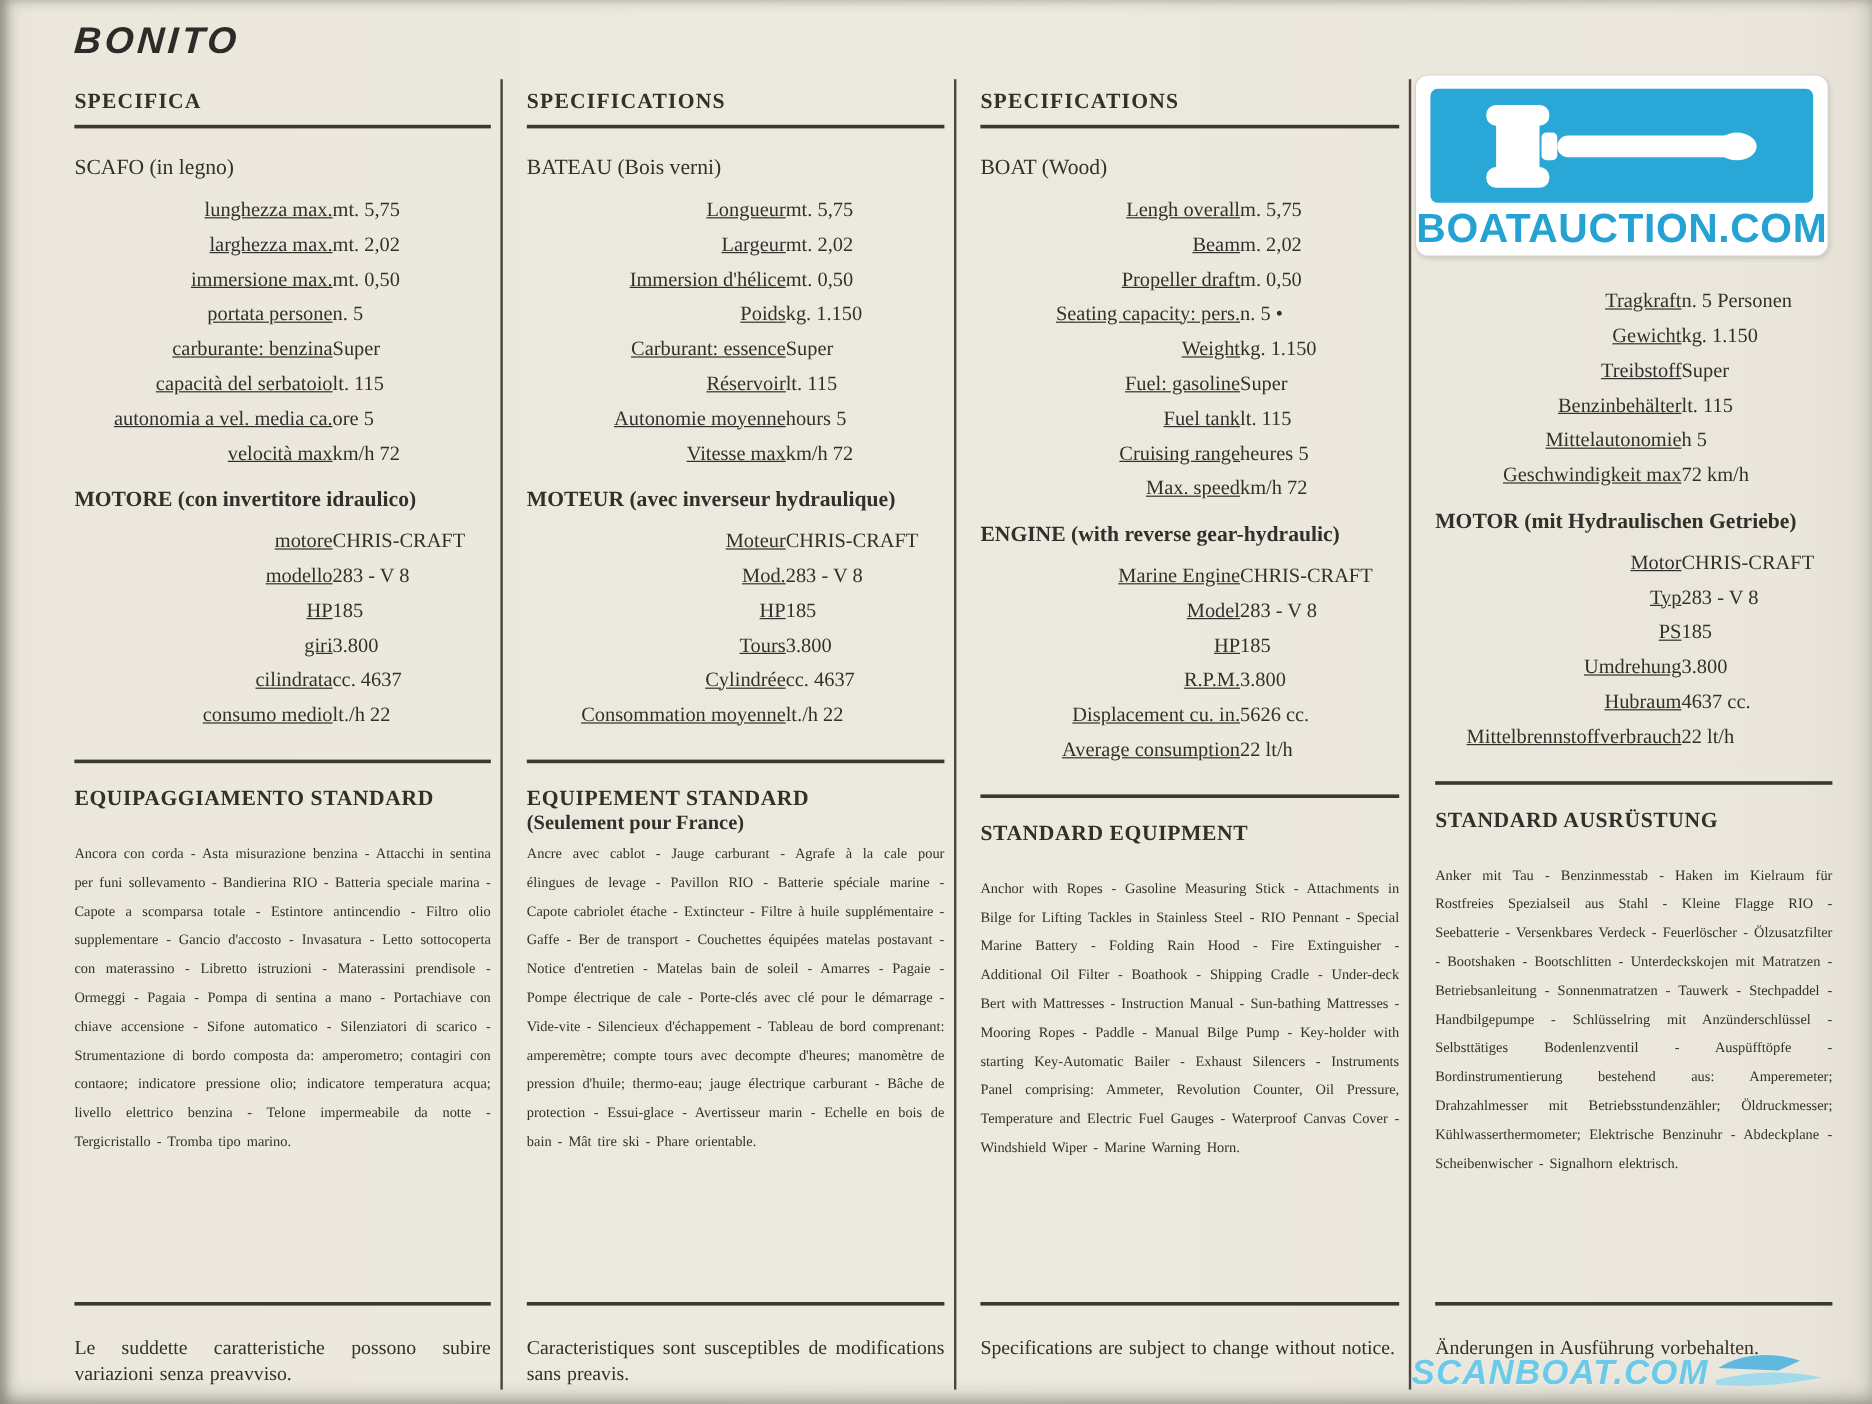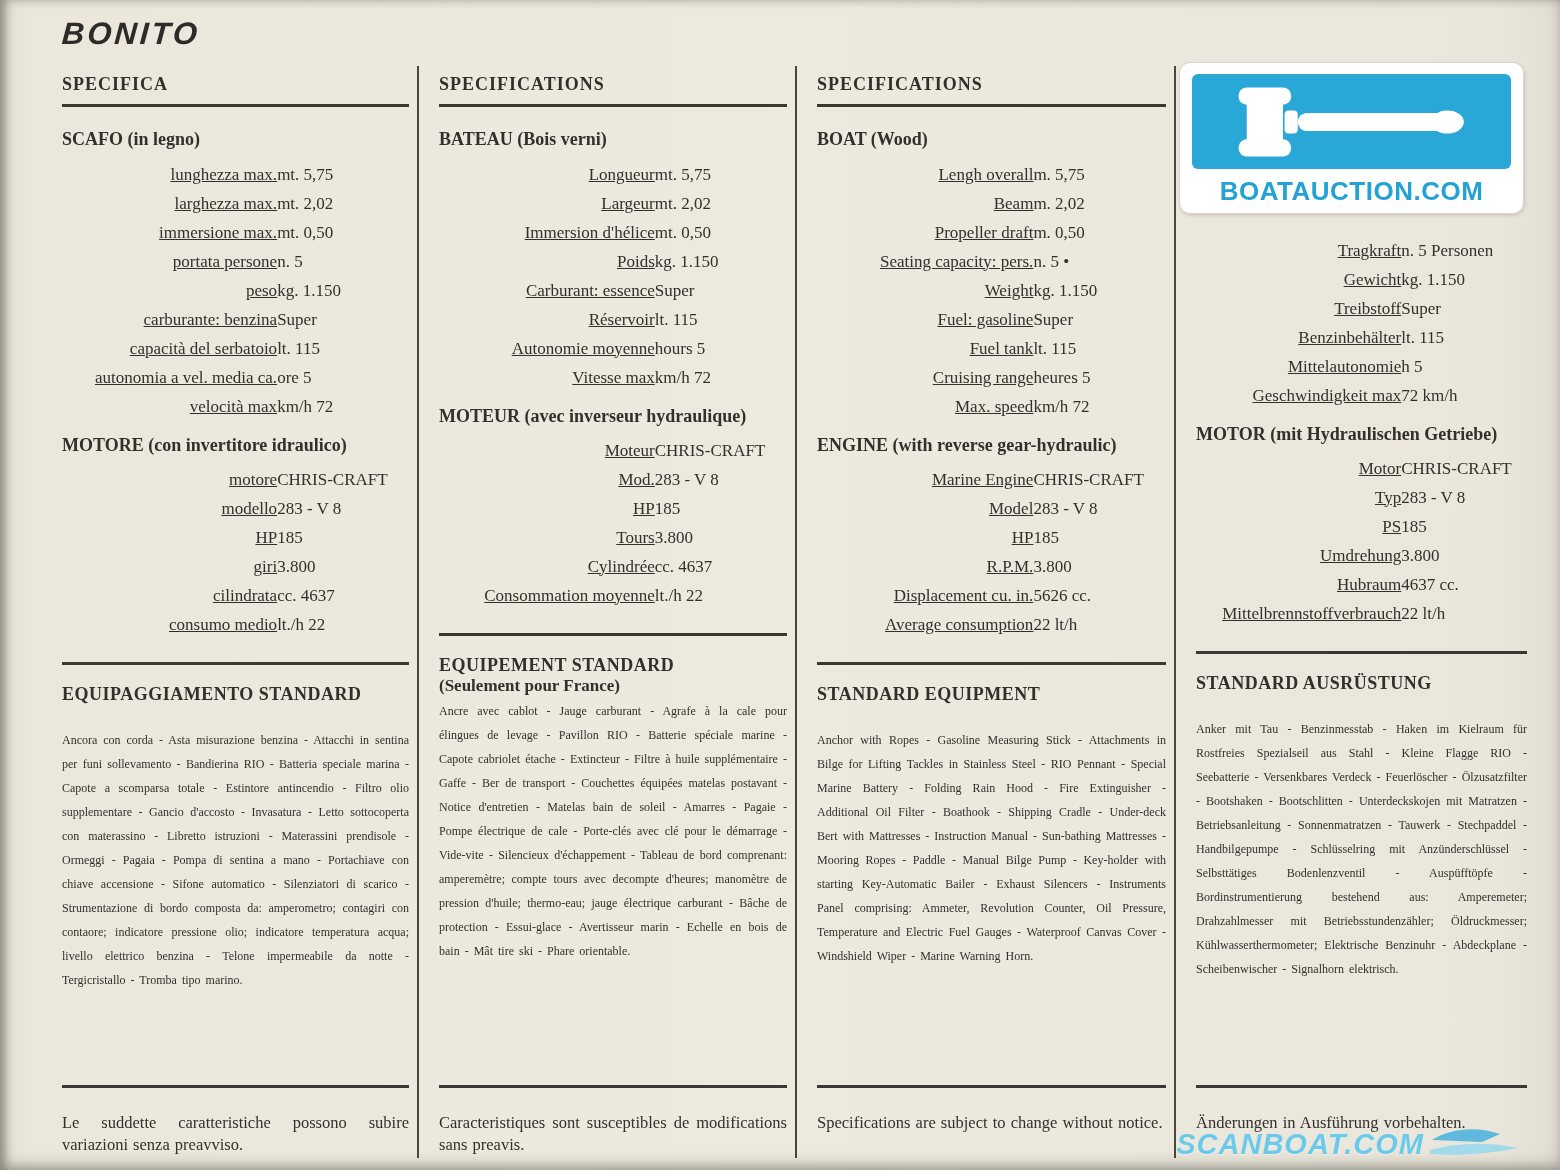--- a/index.html
+++ b/index.html
@@ -17,21 +17,21 @@
   .columns{
     position:absolute;left:62px;top:66px;right:25px;bottom:12px;
     display:grid;grid-template-columns:355px 378px 379px 1fr;
   }
   .col{display:flex;flex-direction:column;padding-right:8px;min-width:0;}
   .col + .col{border-left:2px solid #4a463e;padding-left:20px;}
   .col-title{
     font-size:18px;font-weight:bold;letter-spacing:1px;margin:8px 0 0 0;
     padding-bottom:9px;border-bottom:3px solid #3b3833;
   }
-  .hull-head{font-size:18px;font-weight:bold;margin:22px 0 10px 0;}
+  .hull-head{font-size:18px;font-weight:normal;margin:22px 0 10px 0;}
   .top-hidden{height:170px;flex:0 0 auto;}
   table.specs{width:100%;border-collapse:collapse;table-layout:fixed;}
   table.specs td{height:29px;font-size:17px;vertical-align:middle;padding:0;}
   td.label{width:62%;text-align:right;padding-right:14px;text-decoration:underline;}
   td.value{text-align:left;}
   .engine-head{font-size:18px;font-weight:bold;margin:14px 0 9px 0;}
   .rule{border:0;border-top:3px solid #3b3833;margin:23px 0 0 0;width:100%;}
   .equip-head{margin-top:19px;height:44px;flex:0 0 auto;}
   .equip-title{font-size:18px;font-weight:bold;letter-spacing:.5px;margin:0;}
   .equip-sub{font-size:17px;font-weight:bold;margin:0;}
@@ -48,21 +48,21 @@
     background:#ffffff;border-radius:10px;box-shadow:0 0 0 1px #d9d5cb,1px 2px 4px rgba(80,75,65,.25);
     display:flex;flex-direction:column;
   }
   .ba-blue{
     margin:11px 12px 0 12px;height:95px;border-radius:6px;background:#29a7d7;
     display:flex;align-items:center;justify-content:center;
   }
   .ba-blue svg{width:290px;height:74px;display:block;}
   .ba-label{
     flex:1;display:flex;align-items:center;justify-content:center;
-    font-family:"Liberation Sans", sans-serif;font-weight:bold;font-size:26px;
+    font-family:"Liberation Sans", sans-serif;font-weight:bold;font-size:34px;
     letter-spacing:.5px;color:#24a2d3;
   }
   
   .sb-mark{
     position:absolute;right:40px;bottom:6px;display:flex;align-items:center;opacity:.85;
     font-family:"Liberation Sans", sans-serif;
   }
   .sb-label{
     font-weight:bold;font-style:italic;font-size:29px;letter-spacing:1px;
     color:#55c6ec;text-shadow:0 1px 1px rgba(255,255,255,.5);
@@ -91,24 +91,20 @@
               <td class="label">larghezza max.</td>
               <td class="value">mt. 2,02</td>
             </tr>
             <tr>
               <td class="label">immersione max.</td>
               <td class="value">mt. 0,50</td>
             </tr>
             <tr>
               <td class="label">portata persone</td>
               <td class="value">n. 5</td>
-            </tr>
-            <tr>
-              <td class="label">peso</td>
-              <td class="value">kg. 1.150</td>
             </tr>
             <tr>
               <td class="label">carburante: benzina</td>
               <td class="value">Super</td>
             </tr>
             <tr>
               <td class="label">capacità del serbatoio</td>
               <td class="value">lt. 115</td>
             </tr>
             <tr>

